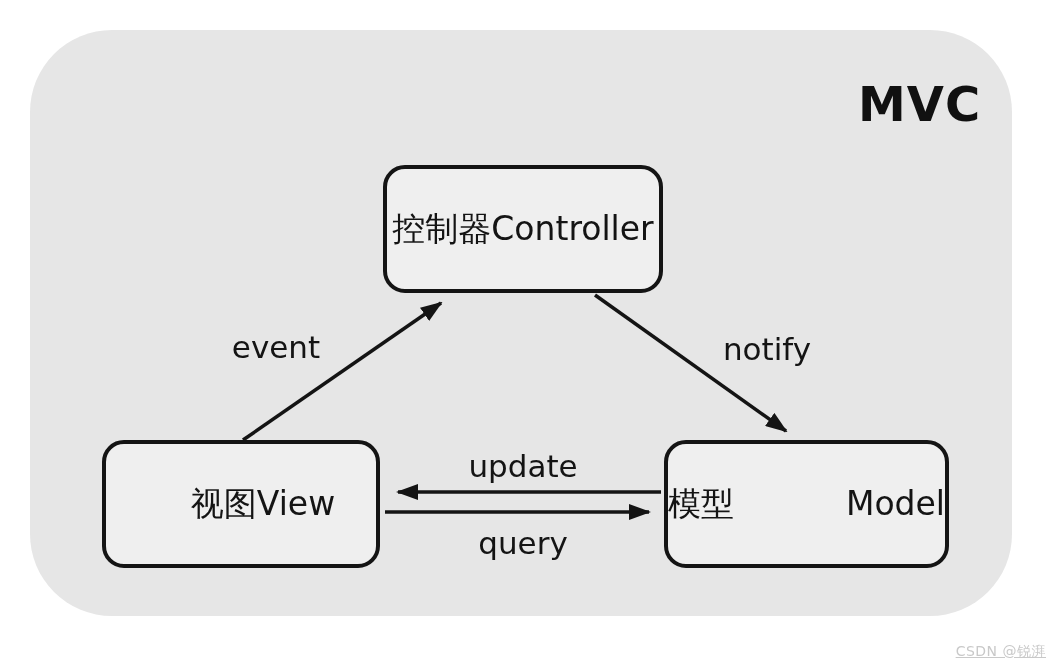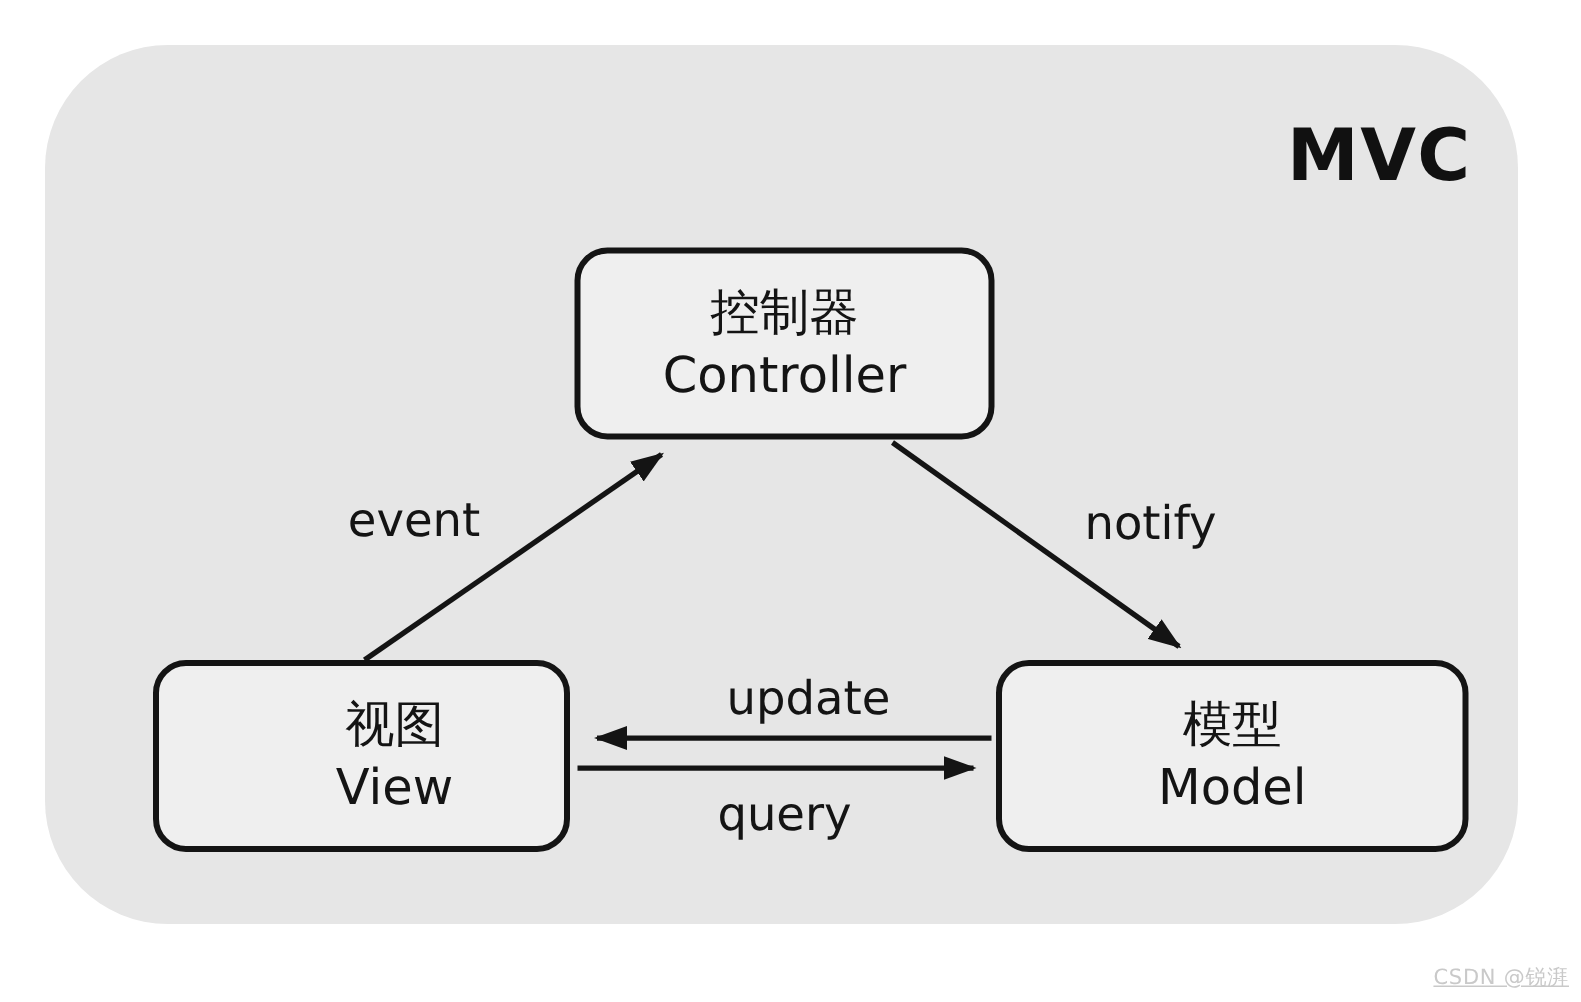--- a/index.html
+++ b/index.html
@@ -29,31 +29,30 @@
     letter-spacing: 1px;
     color: #111111;
   }
 
   .node {
     position: absolute;
     background: #efefef;
     border: 4px solid #141414;
     border-radius: 22px;
     display: flex;
-    flex-direction: column;
     align-items: center;
     justify-content: center;
     color: #141414;
     font-size: 33px;
     line-height: 1.28;
     text-align: center;
   }
   .node-controller { left: 383px; top: 165px; width: 280px; height: 128px; }
   .node-view       { left: 102px; top: 440px; width: 278px; height: 128px; padding-left: 44px; }
-  .node-model      { left: 664px; top: 440px; width: 315px; height: 128px; }
+  .node-model      { left: 664px; top: 440px; width: 285px; height: 128px; justify-content: space-between; }
 
   .edges-svg {
     position: absolute;
     left: 0; top: 0;
     width: 1054px; height: 668px;
     pointer-events: none;
   }
   .edge-line {
     stroke: #141414;
     stroke-width: 3.5;
@@ -62,21 +61,21 @@
 
   .edge-label {
     position: absolute;
     transform: translate(-50%, -50%);
     font-size: 31px;
     color: #141414;
     white-space: nowrap;
   }
   .label-event  { left: 276px; top: 347px; }
   .label-notify { left: 767px; top: 349px; }
-  .label-update { left: 523px; top: 466px; margin-left: 16px; }
+  .label-update { left: 523px; top: 466px; }
   .label-query  { left: 523px; top: 543px; }
 
   .watermark {
     position: absolute;
     right: 8px; top: 643px;
     font-size: 14px;
     color: #c9c9c9;
     letter-spacing: 0.5px;
     text-decoration: underline;
   }

